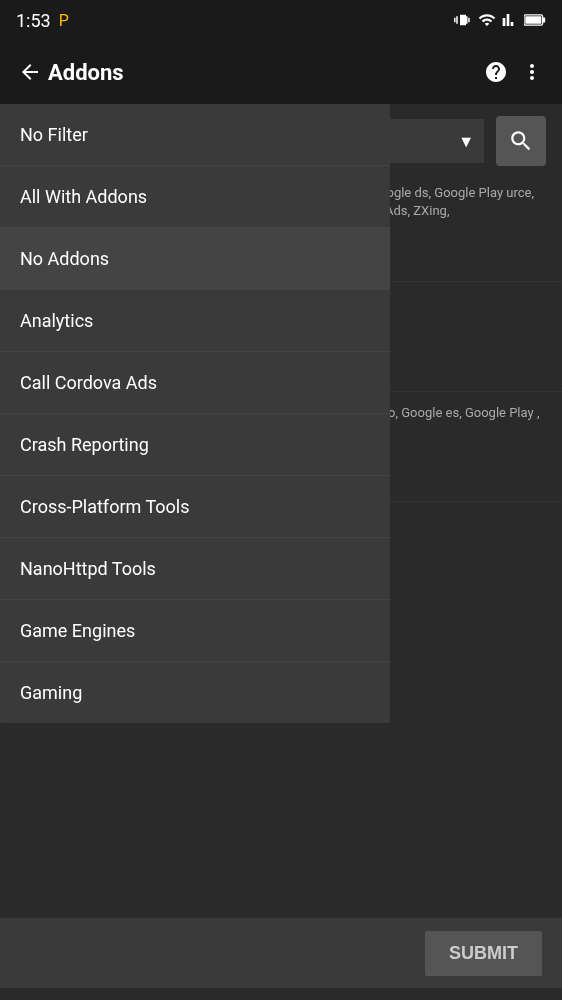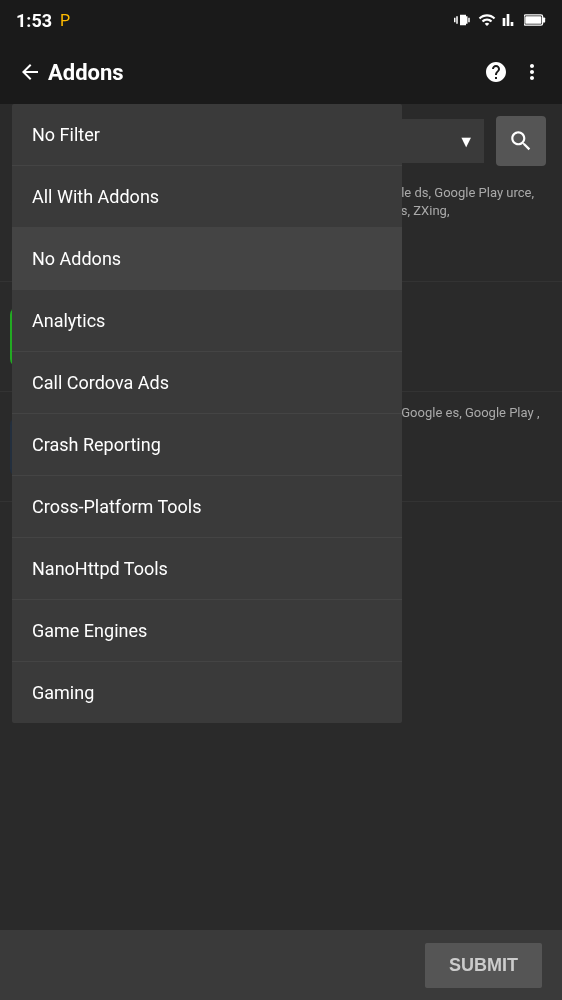--- a/index.html
+++ b/index.html
@@ -30,21 +30,21 @@
     }
 
     .status-left {
       display: flex;
       align-items: center;
       gap: 8px;
     }
 
     .status-time {
       font-size: 18px;
-      font-weight: bold;
+      font-weight: normal;
       color: #ffffff;
     }
 
     .status-icons {
       display: flex;
       align-items: center;
       gap: 6px;
     }
 
     
@@ -190,21 +190,21 @@
     .bg-item-subtitle {
       font-size: 13px;
       color: #aaaaaa;
       line-height: 1.4;
     }
 
     
     .dropdown-overlay {
       position: absolute;
       top: 0;
-      left: 12px;
+      left: 0;
       width: 390px;
       background: #3a3a3a;
       z-index: 10;
       border-radius: 2px;
     }
 
     .dropdown-item {
       padding: 20px 20px;
       font-size: 18px;
       color: #ffffff;
@@ -216,21 +216,21 @@
       background: #444;
     }
 
     .dropdown-item:last-child {
       border-bottom: none;
     }
 
     
     .bottom-bar {
       position: absolute;
-      bottom: 0;
+      bottom: 12px;
       left: 0;
       right: 0;
       height: 70px;
       background: #3a3a3a;
       display: flex;
       align-items: center;
       justify-content: flex-end;
       padding: 0 20px;
     }
 

